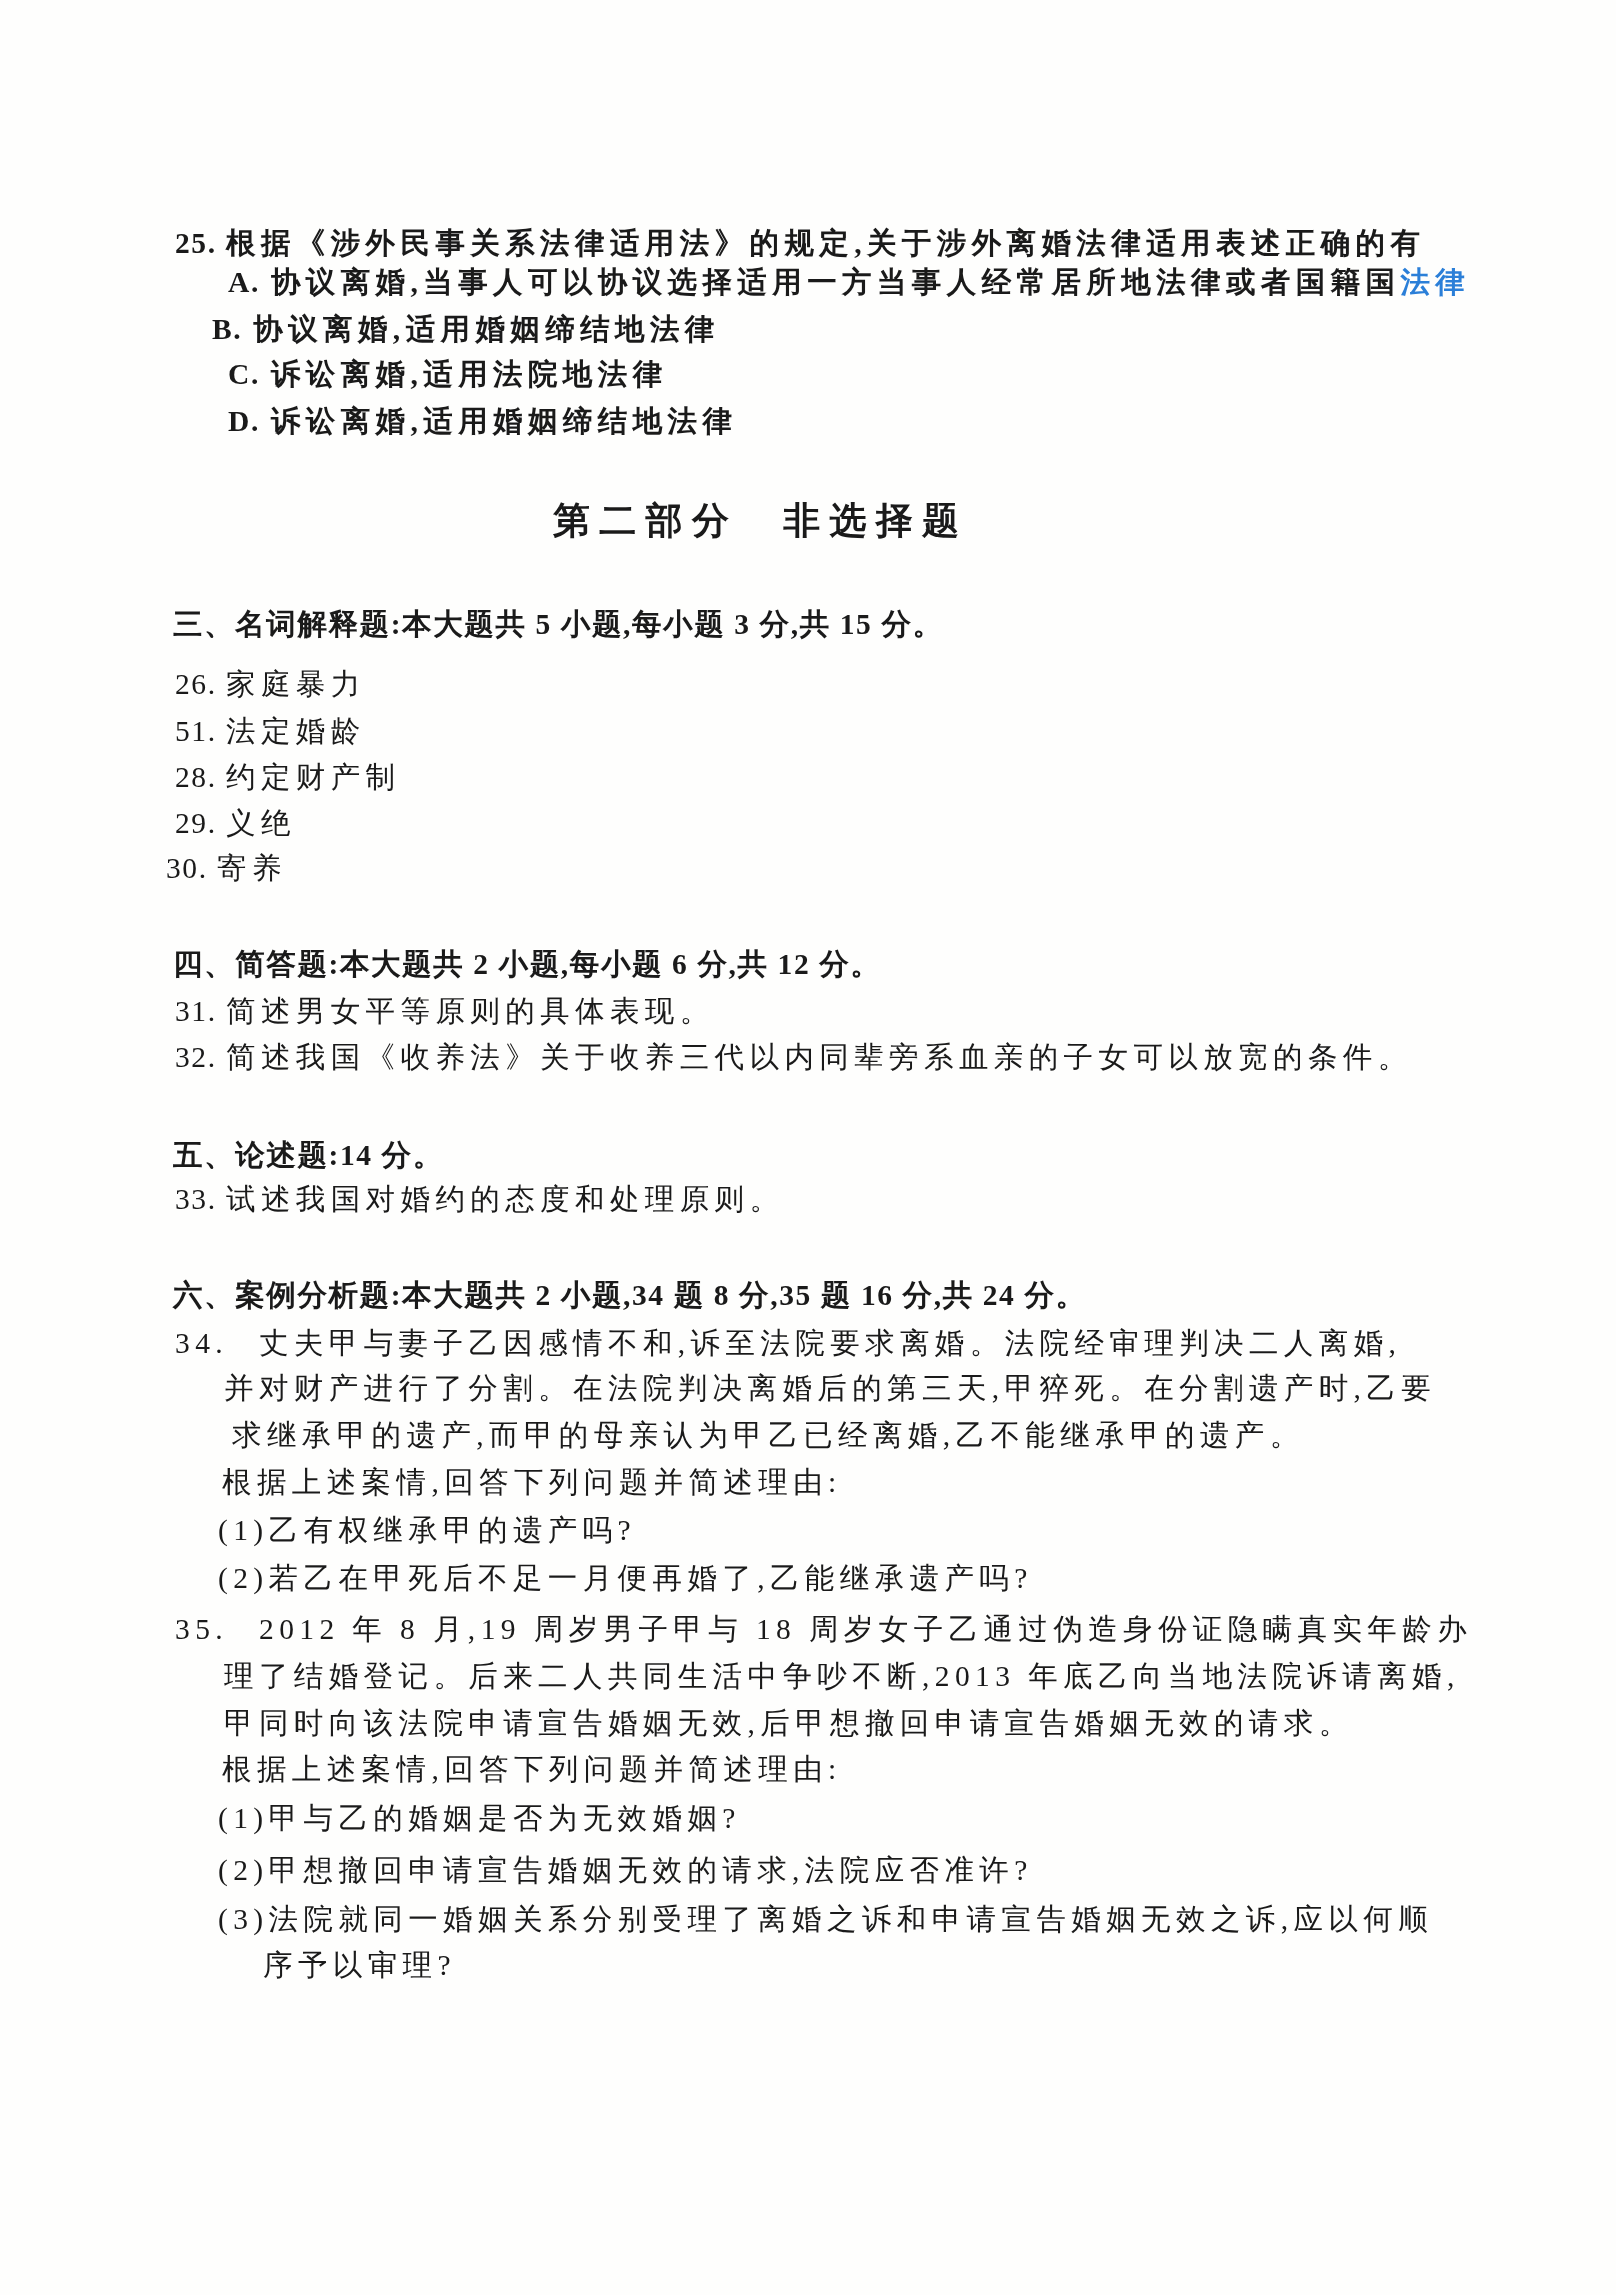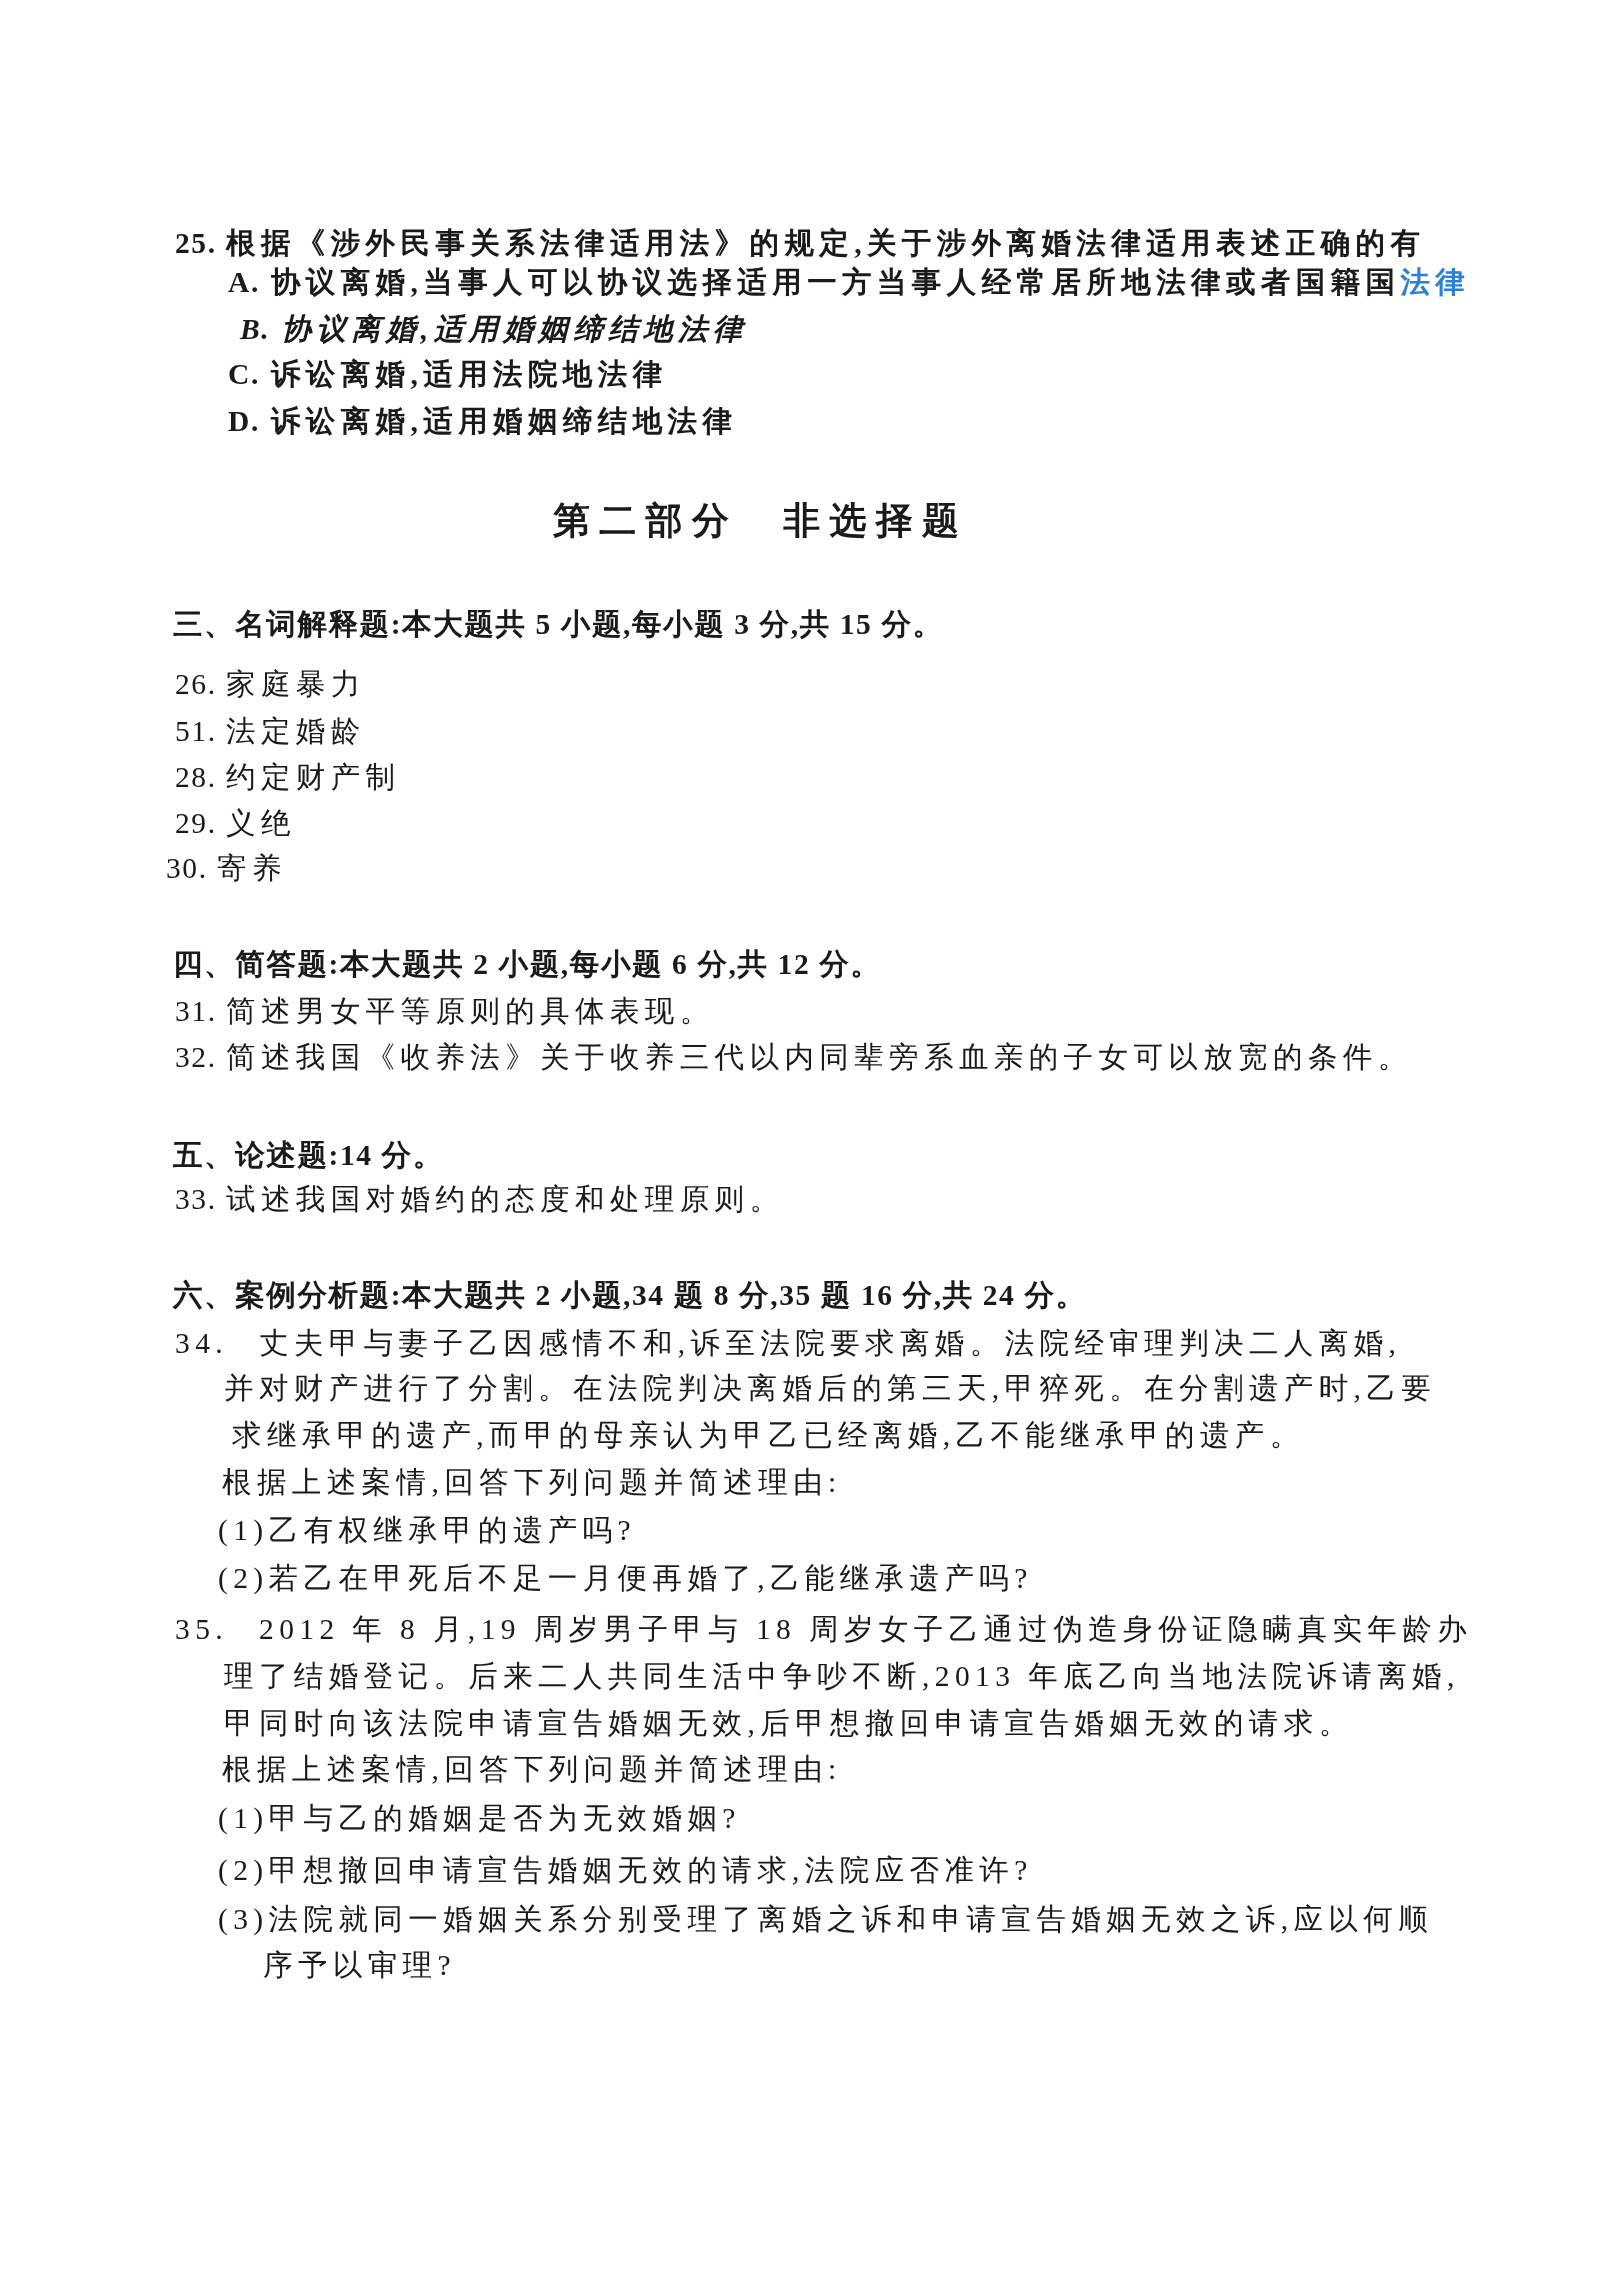--- a/index.html
+++ b/index.html
@@ -38,21 +38,21 @@
 <body>
 
 <div class="page">
 
   <div class="line q25" style="top:225px; left:175px;">
     <span class="num">25.</span><span>根据《涉外民事关系法律适用法》的规定,关于涉外离婚法律适用表述正确的有</span>
   </div>
   <div class="line q25" style="top:264px; left:228px;">
     <span class="opt-label">A.</span><span>协议离婚,当事人可以协议选择适用一方当事人经常居所地法律或者国籍国</span><span class="artifact">法律</span>
   </div>
-  <div class="line q25" style="top:311px; left:240px;font-style:italic;">
+  <div class="line q25" style="top:311px; left:212px;">
     <span class="opt-label">B.</span><span>协议离婚,适用婚姻缔结地法律</span>
   </div>
   <div class="line q25" style="top:356px; left:228px;">
     <span class="opt-label">C.</span><span>诉讼离婚,适用法院地法律</span>
   </div>
   <div class="line q25" style="top:403px; left:228px;">
     <span class="opt-label">D.</span><span>诉讼离婚,适用婚姻缔结地法律</span>
   </div>
 
   <div class="heading" style="top:496px; left:553px;">

